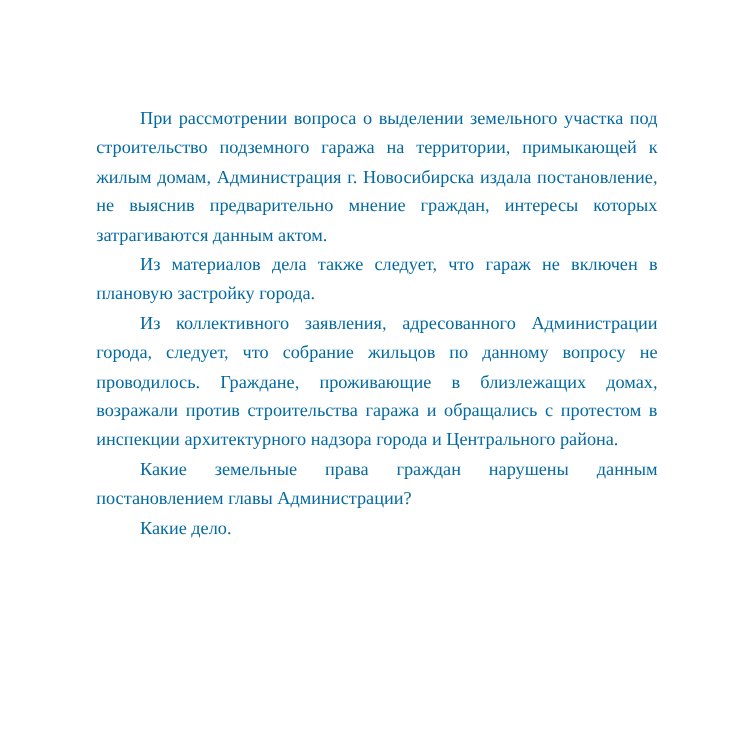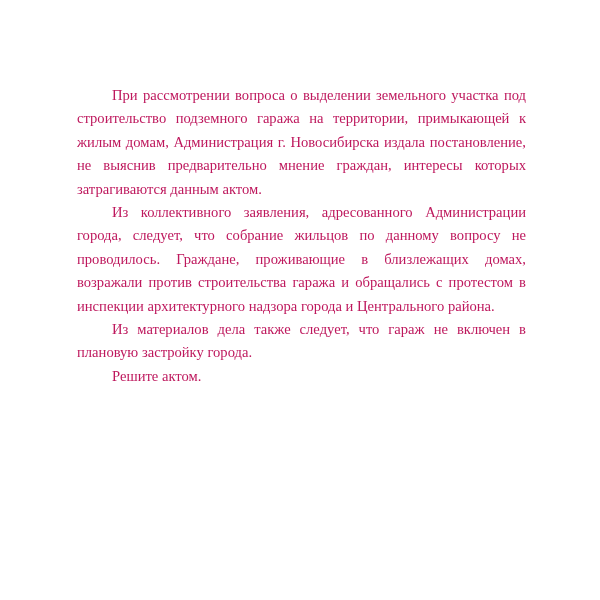--- a/index.html
+++ b/index.html
@@ -5,30 +5,31 @@
   html, body { margin: 0; padding: 0; background: #ffffff; }
   body { width: 600px; height: 600px; position: relative; overflow: hidden; }
   .page {
     position: absolute;
     left: 77px;
     top: 84px;
     width: 449px;
     font-family: "Liberation Serif", "DejaVu Serif", serif;
     font-size: 14.6px;
     line-height: 23.4px;
-    color: #be185d;
+    color: #0369a1;
   }
   .page p {
     margin: 0;
     text-indent: 35px;
     text-align: justify;
   }
   .page p.last-line-left { text-align-last: left; }
 </style>
 </head>
 <body>
 
 <div class="page">
   <p class="last-line-left">При рассмотрении вопроса о выделении земельного участка под строительство подземного гаража на территории, примыкающей к жилым домам, Администрация г. Новосибирска издала постановление, не выяснив предварительно мнение граждан, интересы которых затрагиваются данным актом.</p>
+  <p class="last-line-left">Из материалов дела также следует, что гараж не включен в плановую застройку города.</p>
   <p class="last-line-left">Из коллективного заявления, адресованного Администрации города, следует, что собрание жильцов по данному вопросу не проводилось. Граждане, проживающие в близлежащих домах, возражали против строительства гаража и обращались с протестом в инспекции архитектурного надзора города и Центрального района.</p>
-  <p class="last-line-left">Из материалов дела также следует, что гараж не включен в плановую застройку города.</p>
-  <p class="last-line-left">Решите актом.</p>
+  <p class="last-line-left">Какие земельные права граждан нарушены данным постановлением главы Администрации?</p>
+  <p class="last-line-left">Какие дело.</p>
 </div>
 
 </body></html>

